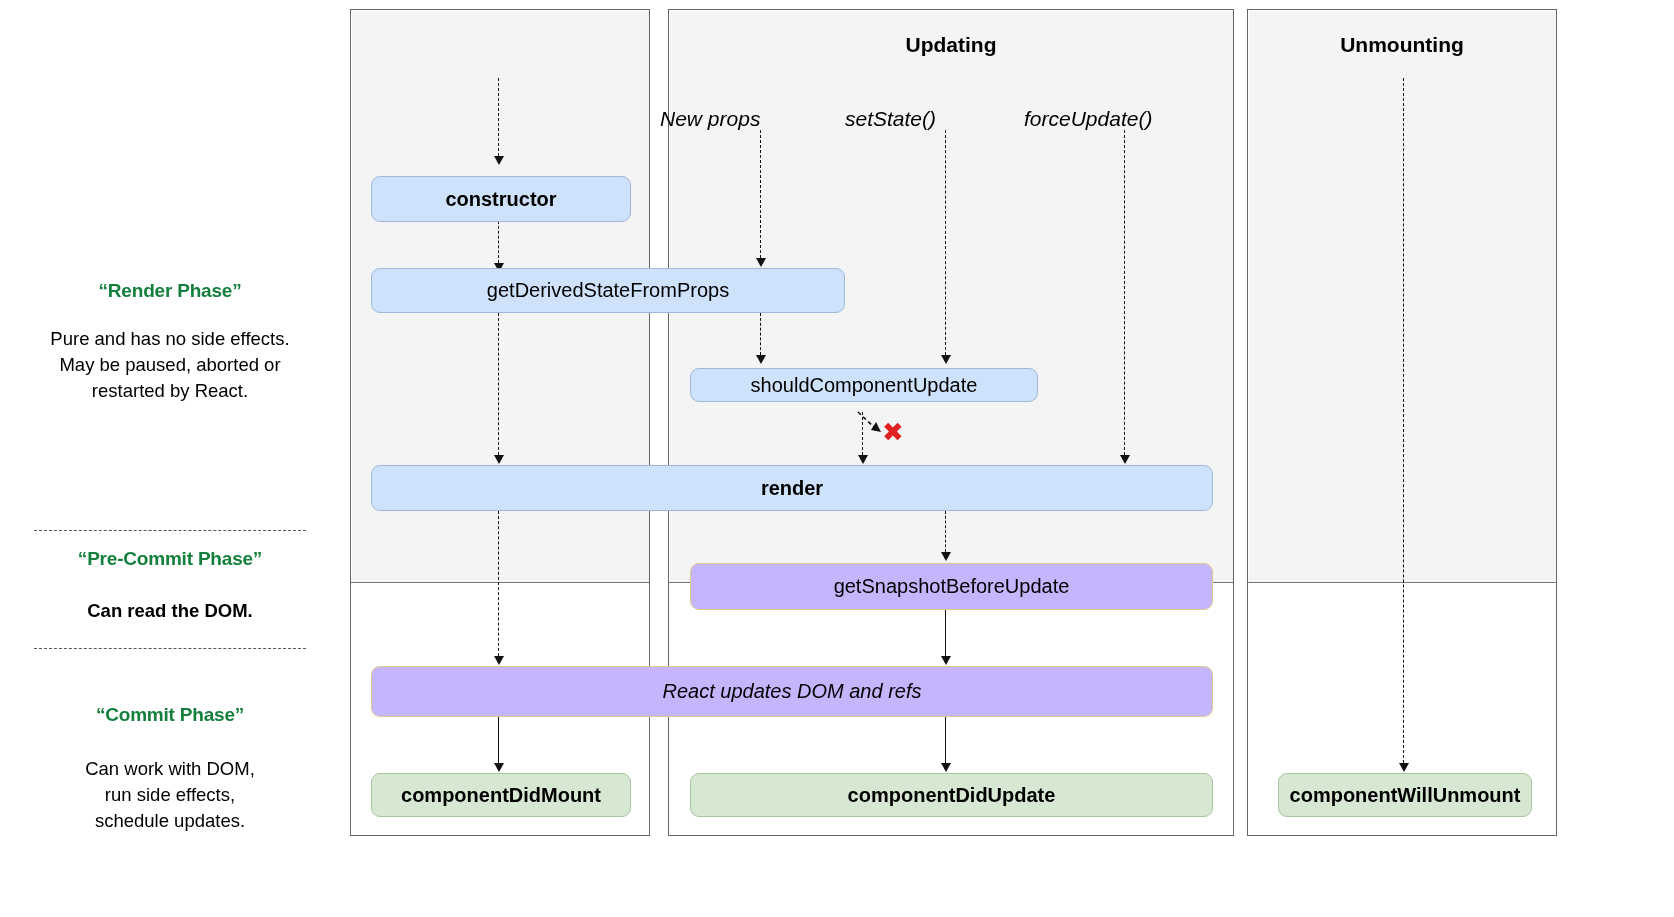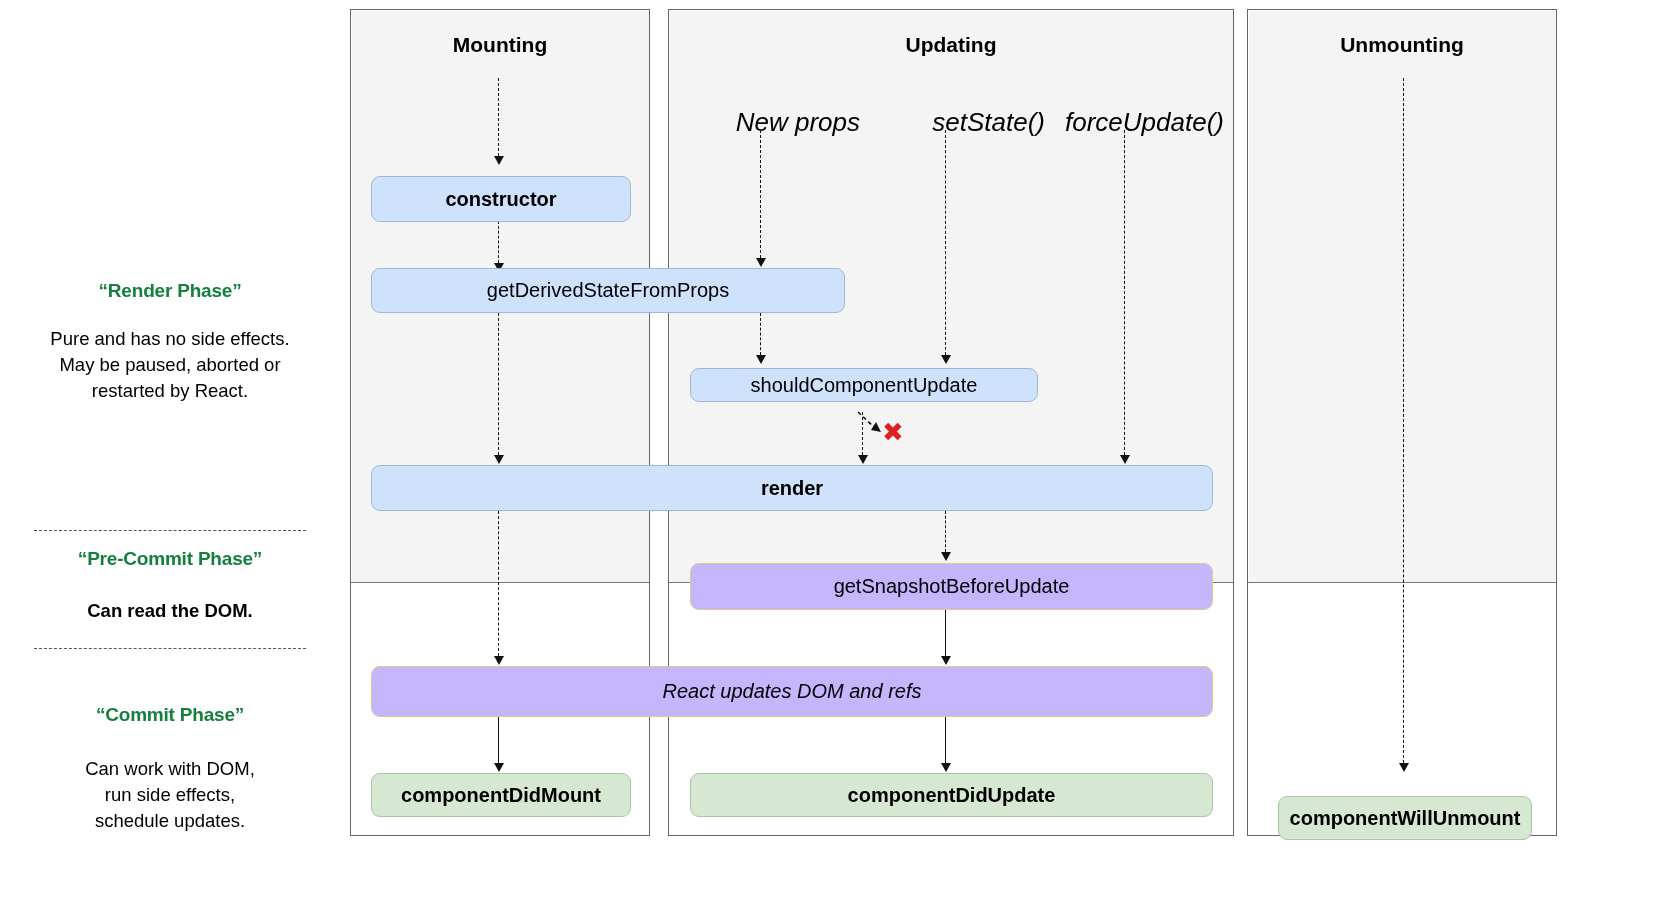--- a/index.html
+++ b/index.html
@@ -57,23 +57,23 @@
     position: absolute;
     text-align: center;
     font-weight: bold;
     font-size: 21px;
     color: #000;
   }
 
   
   .trigger {
     position: absolute;
-    text-align: right;
+    text-align: left;
     font-style: italic;
-    font-size: 26px;
+    font-size: 21px;
     color: #000;
     white-space: nowrap;
   }
 
   
   .lbox {
     position: absolute;
     border-radius: 9px;
     display: flex;
     align-items: center;
@@ -141,21 +141,20 @@
   <div class="col-sep" style="left:351px; top:582px; width:298px;"></div>
 
   <div class="col-frame" style="left:668px; top:9px; width:566px; height:827px;"></div>
   <div class="col-render-bg" style="left:669.5px; top:10.5px; width:563px; height:572px;"></div>
   <div class="col-sep" style="left:669px; top:582px; width:564px;"></div>
 
   <div class="col-frame" style="left:1247px; top:9px; width:310px; height:827px;"></div>
   <div class="col-render-bg" style="left:1248.5px; top:10.5px; width:307px; height:572px;"></div>
   <div class="col-sep" style="left:1248px; top:582px; width:308px;"></div>
 
-  <div class="col-title" style="left:350px; top:33px; width:300px;">Mounting</div>
   <div class="col-title" style="left:668px; top:33px; width:566px;">Updating</div>
   <div class="col-title" style="left:1247px; top:33px; width:310px;">Unmounting</div>
 
   <div class="trigger" style="left:660px; top:107px; width:200px;">New props</div>
   <div class="trigger" style="left:845px; top:107px; width:200px;">setState()</div>
   <div class="trigger" style="left:1024px; top:107px; width:200px;">forceUpdate()</div>
 
   <div class="conn dashed" style="left:498px; top:78px; height:78px;"></div>
   <div class="arrowhead" style="left:493.5px; top:156px;"></div>
 
@@ -229,17 +228,17 @@
   </div>
 
   <div class="lbox green bold" style="left:371px; top:773px; width:260px; height:44px;">
     <span>componentDidMount</span>
   </div>
 
   <div class="lbox green bold" style="left:690px; top:773px; width:523px; height:44px;">
     <span>componentDidUpdate</span>
   </div>
 
-  <div class="lbox green bold" style="left:1278px; top:773px; width:254px; height:44px;margin-top:23px;">
+  <div class="lbox green bold" style="left:1278px; top:773px; width:254px; height:44px;">
     <span>componentWillUnmount</span>
   </div>
 
 </div>
 
 </body></html>

